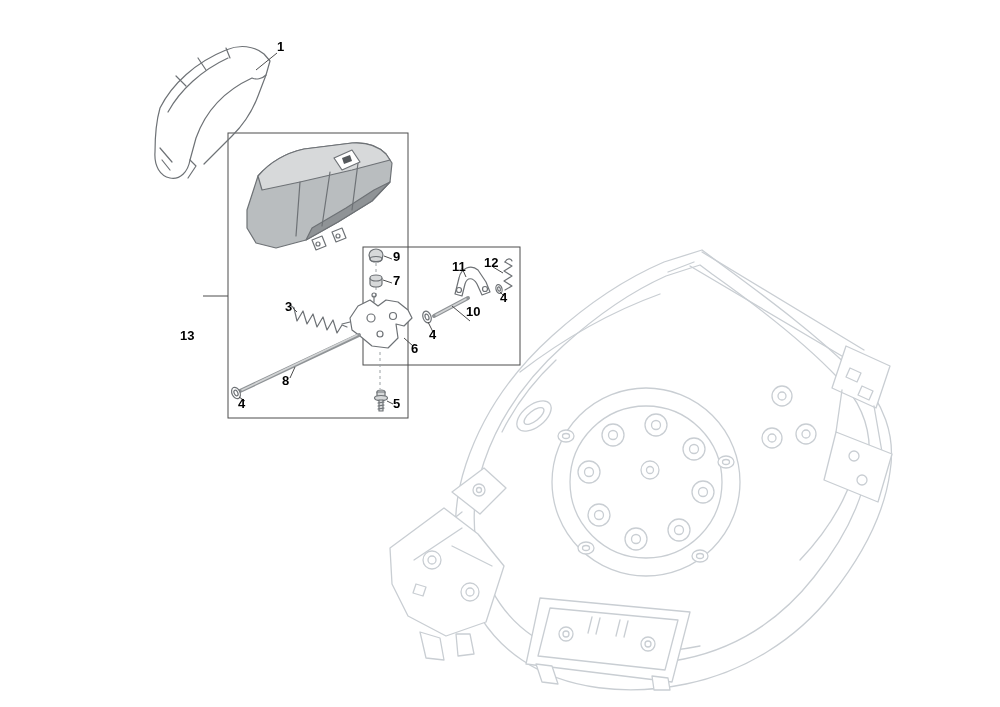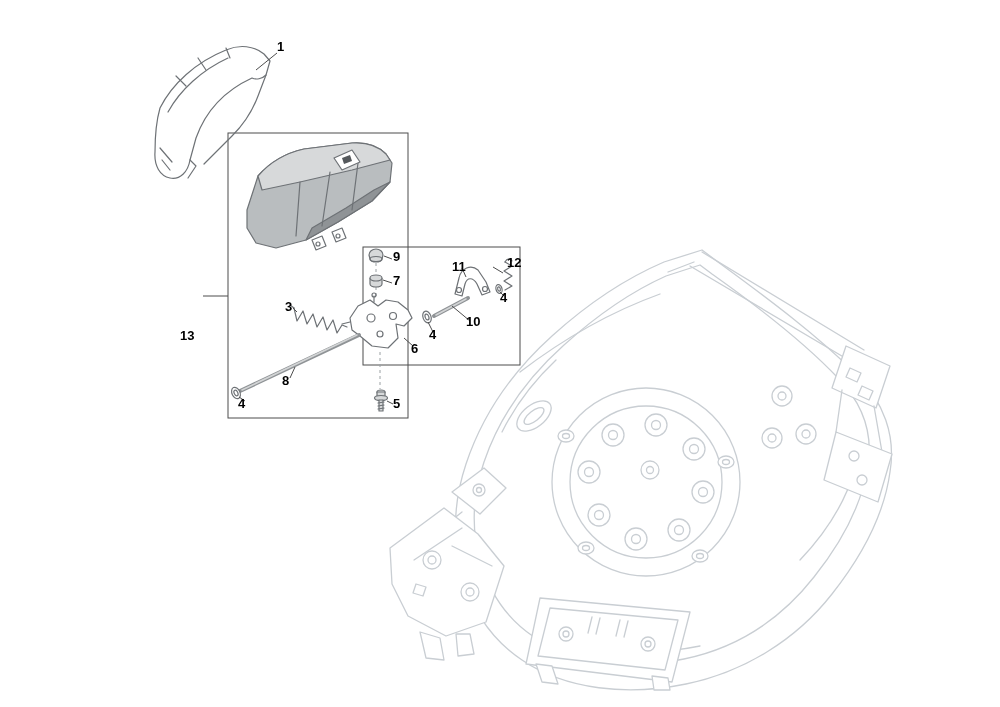--- a/index.html
+++ b/index.html
@@ -266,22 +266,22 @@
       <path class="leader" d="M 393 404 L 387 401"></path>
     </g>
   </svg>
 
   <div class="callout" style="left:277px;top:40px;">1</div>
   <div class="callout" style="left:180px;top:288px;margin-top:41px;">13</div>
   <div class="callout" style="left:393px;top:250px;">9</div>
   <div class="callout" style="left:393px;top:274px;">7</div>
   <div class="callout" style="left:285px;top:300px;">3</div>
   <div class="callout" style="left:452px;top:260px;">11</div>
-  <div class="callout" style="left:507px;top:256px;">12</div>
+  <div class="callout" style="left:484px;top:256px;">12</div>
   <div class="callout" style="left:500px;top:291px;">4</div>
-  <div class="callout" style="left:466px;top:315px;">10</div>
+  <div class="callout" style="left:466px;top:305px;">10</div>
   <div class="callout" style="left:429px;top:328px;">4</div>
   <div class="callout" style="left:411px;top:342px;">6</div>
   <div class="callout" style="left:282px;top:374px;">8</div>
   <div class="callout" style="left:238px;top:397px;">4</div>
   <div class="callout" style="left:393px;top:397px;">5</div>
 
 </div>
 
 </body></html>

